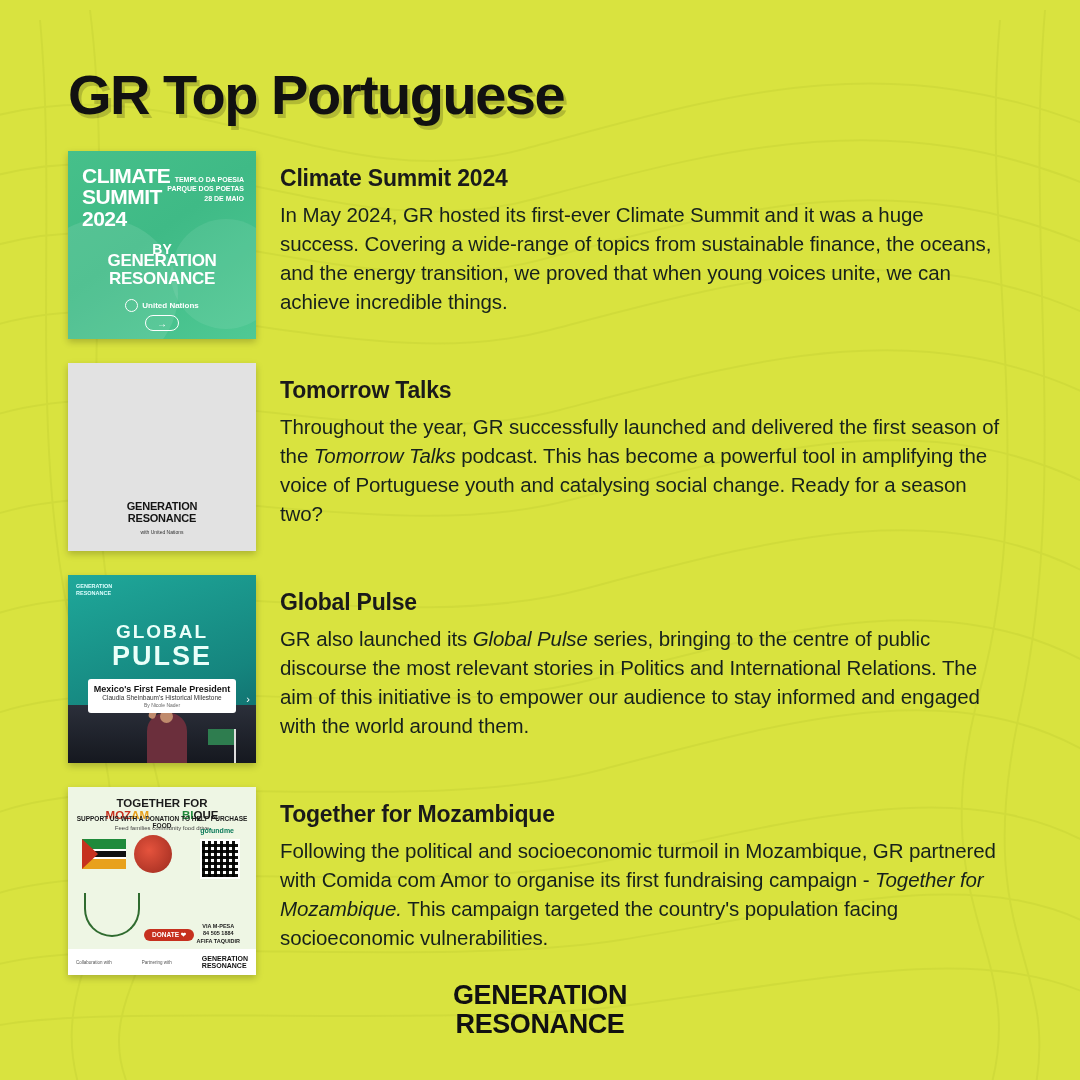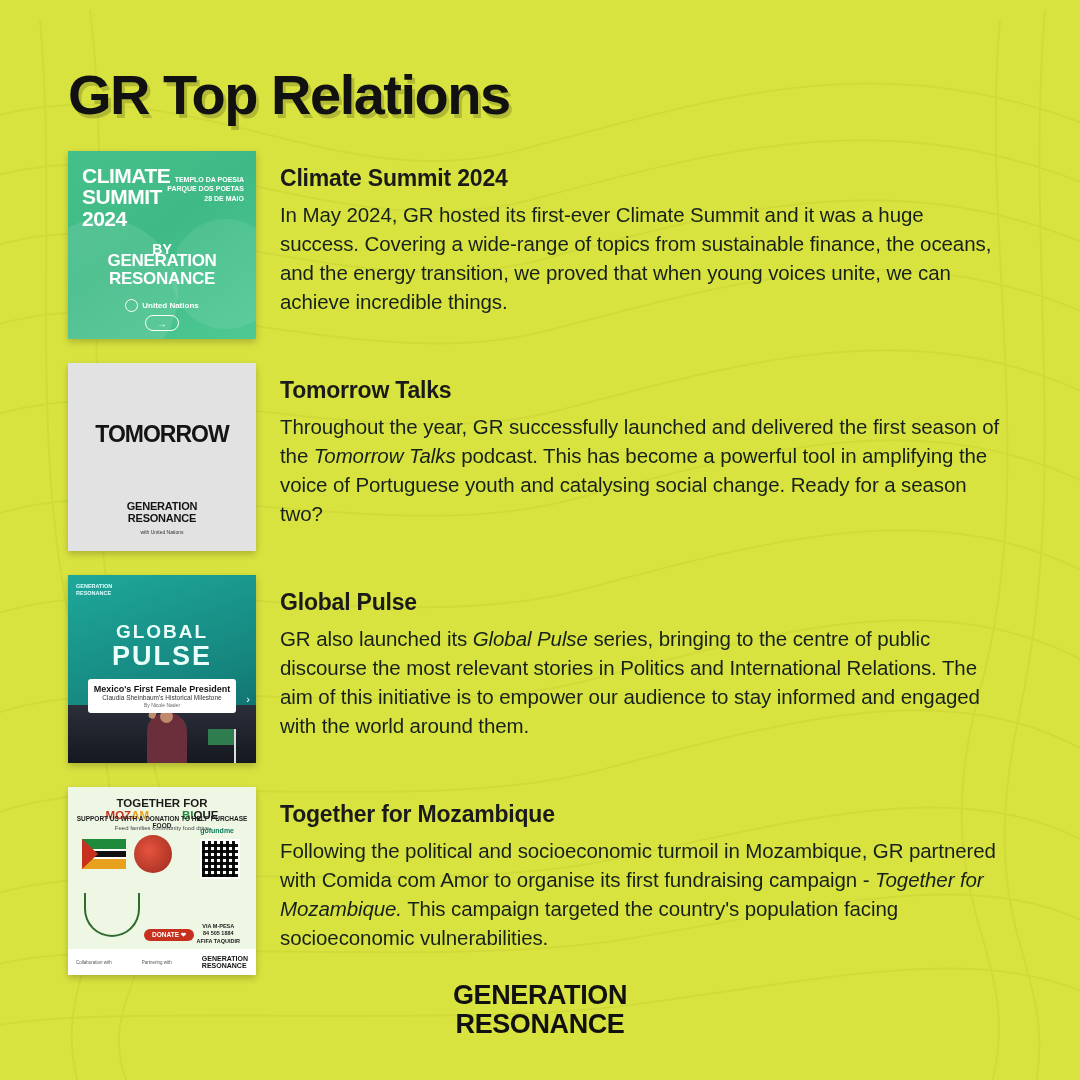--- a/index.html
+++ b/index.html
@@ -183,21 +183,21 @@
     <path d="M-20 1030 C 70 1000, 440 1030, 630 1005 S 990 940, 1100 1000"></path>
     <path d="M40 20 C 60 240, 20 480, 90 700 S 40 960, 80 1090"></path>
     <path d="M90 10 C 120 250, 60 500, 140 720 S 80 980, 130 1090"></path>
     <path d="M1000 20 C 980 240, 1040 470, 980 690 S 1030 950, 990 1090"></path>
     <path d="M1045 10 C 1025 250, 1070 480, 1020 710 S 1060 960, 1035 1090"></path>
   </g>
 </svg>
 
 <div class="page">
 
-  <h1 class="title">GR Top Relations</h1>
+  <h1 class="title">GR Top Portuguese</h1>
 
   <div class="activity">
     <div class="thumb t1">
       <div class="blob b1"></div>
       <div class="blob b2"></div>
       <div class="hd">
         <div>CLIMATE</div>
         <div>SUMMIT</div>
         <div>2024</div>
       </div>
@@ -218,21 +218,20 @@
       <div class="arrow">→</div>
     </div>
     <div class="text-col">
       <div class="act-title">Climate Summit 2024</div>
       <div class="act-body">In May 2024, GR hosted its first-ever Climate Summit and it was a huge success. Covering a wide-range of topics from sustainable finance, the oceans, and the energy transition,  we proved that  when young voices unite, we can achieve incredible things.</div>
     </div>
   </div>
 
   <div class="activity">
     <div class="thumb t2">
-      <div class="tt1">TOMORROW</div>
       <div class="gr">
         <div>GENERATION</div>
         <div>RESONANCE</div>
       </div>
       <div class="grsub">with United Nations</div>
     </div>
     <div class="text-col">
       <div class="act-title">Tomorrow Talks</div>
       <div class="act-body"><span>Throughout the year, GR successfully launched and delivered the first season of the </span><i>Tomorrow Talks</i><span> podcast. This has become a powerful tool in amplifying the voice of Portuguese youth and catalysing social change. Ready for a season two?</span></div>
     </div>

